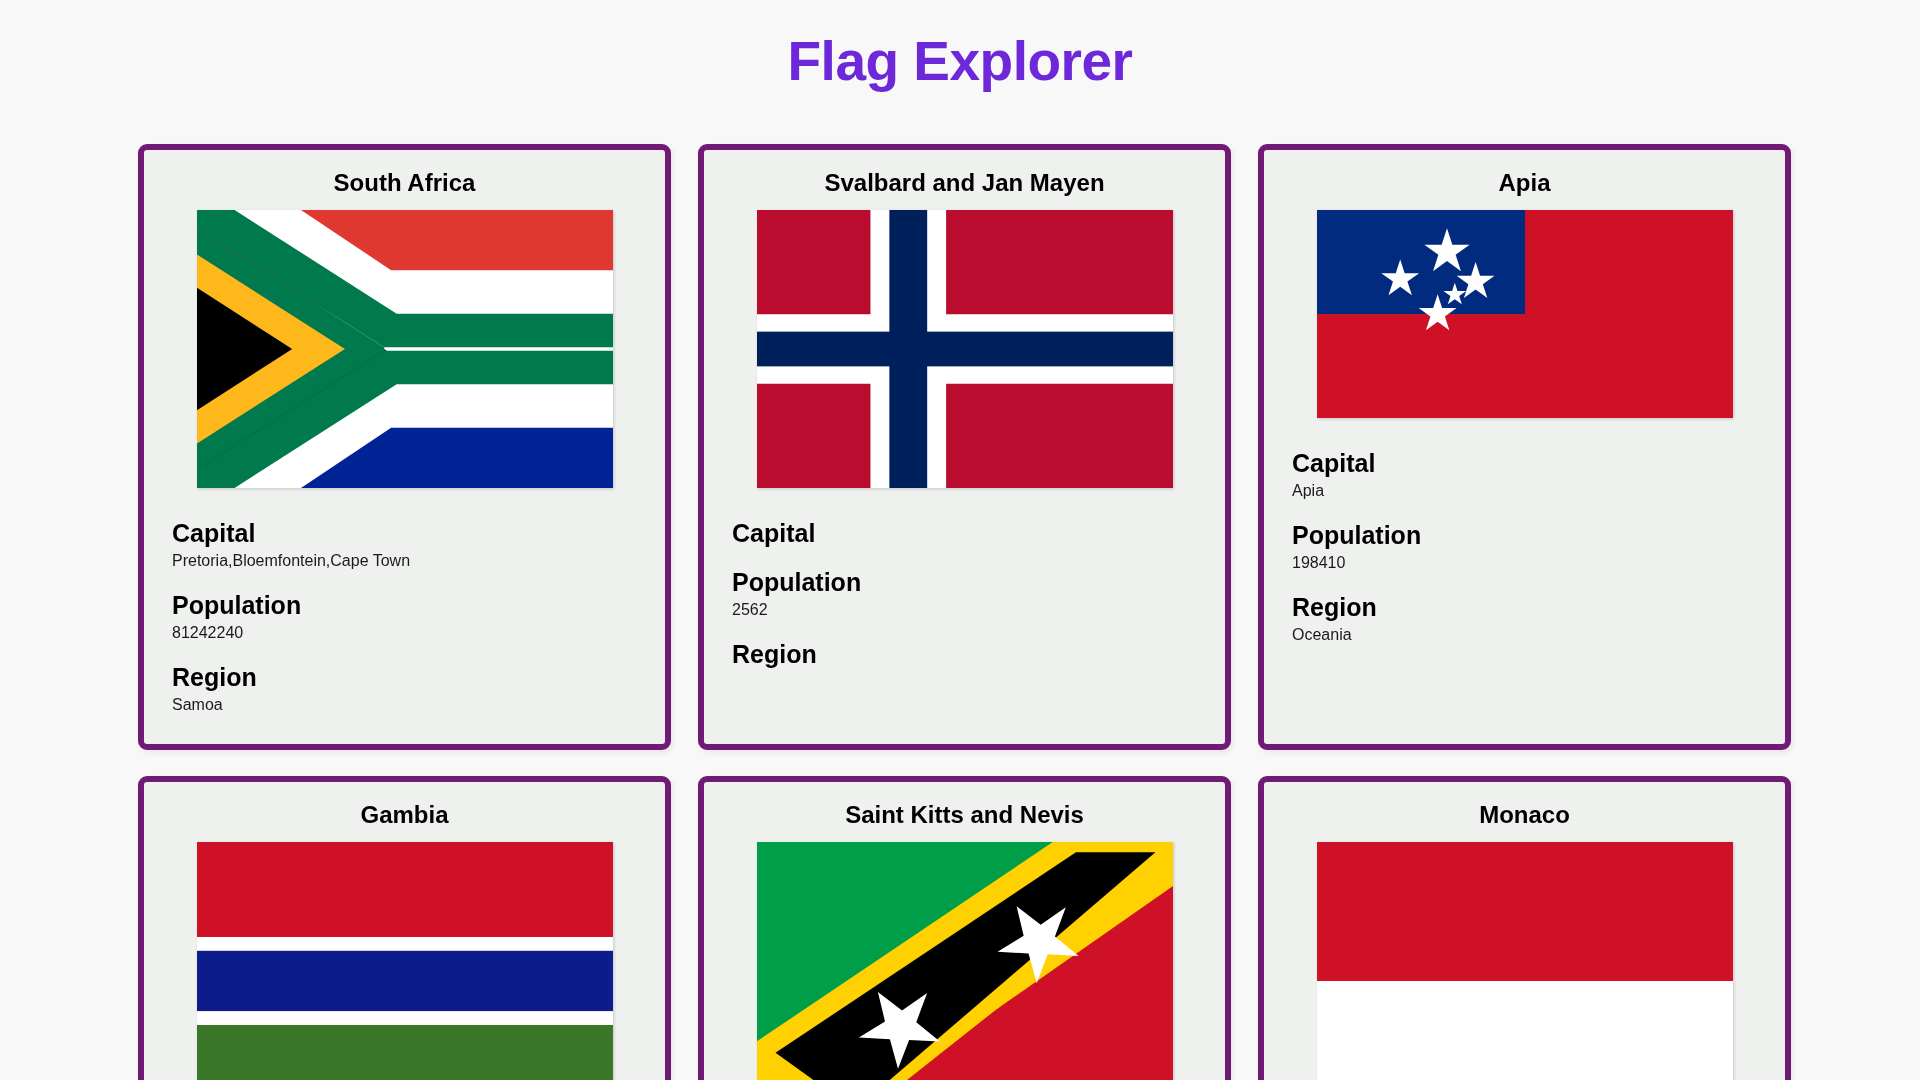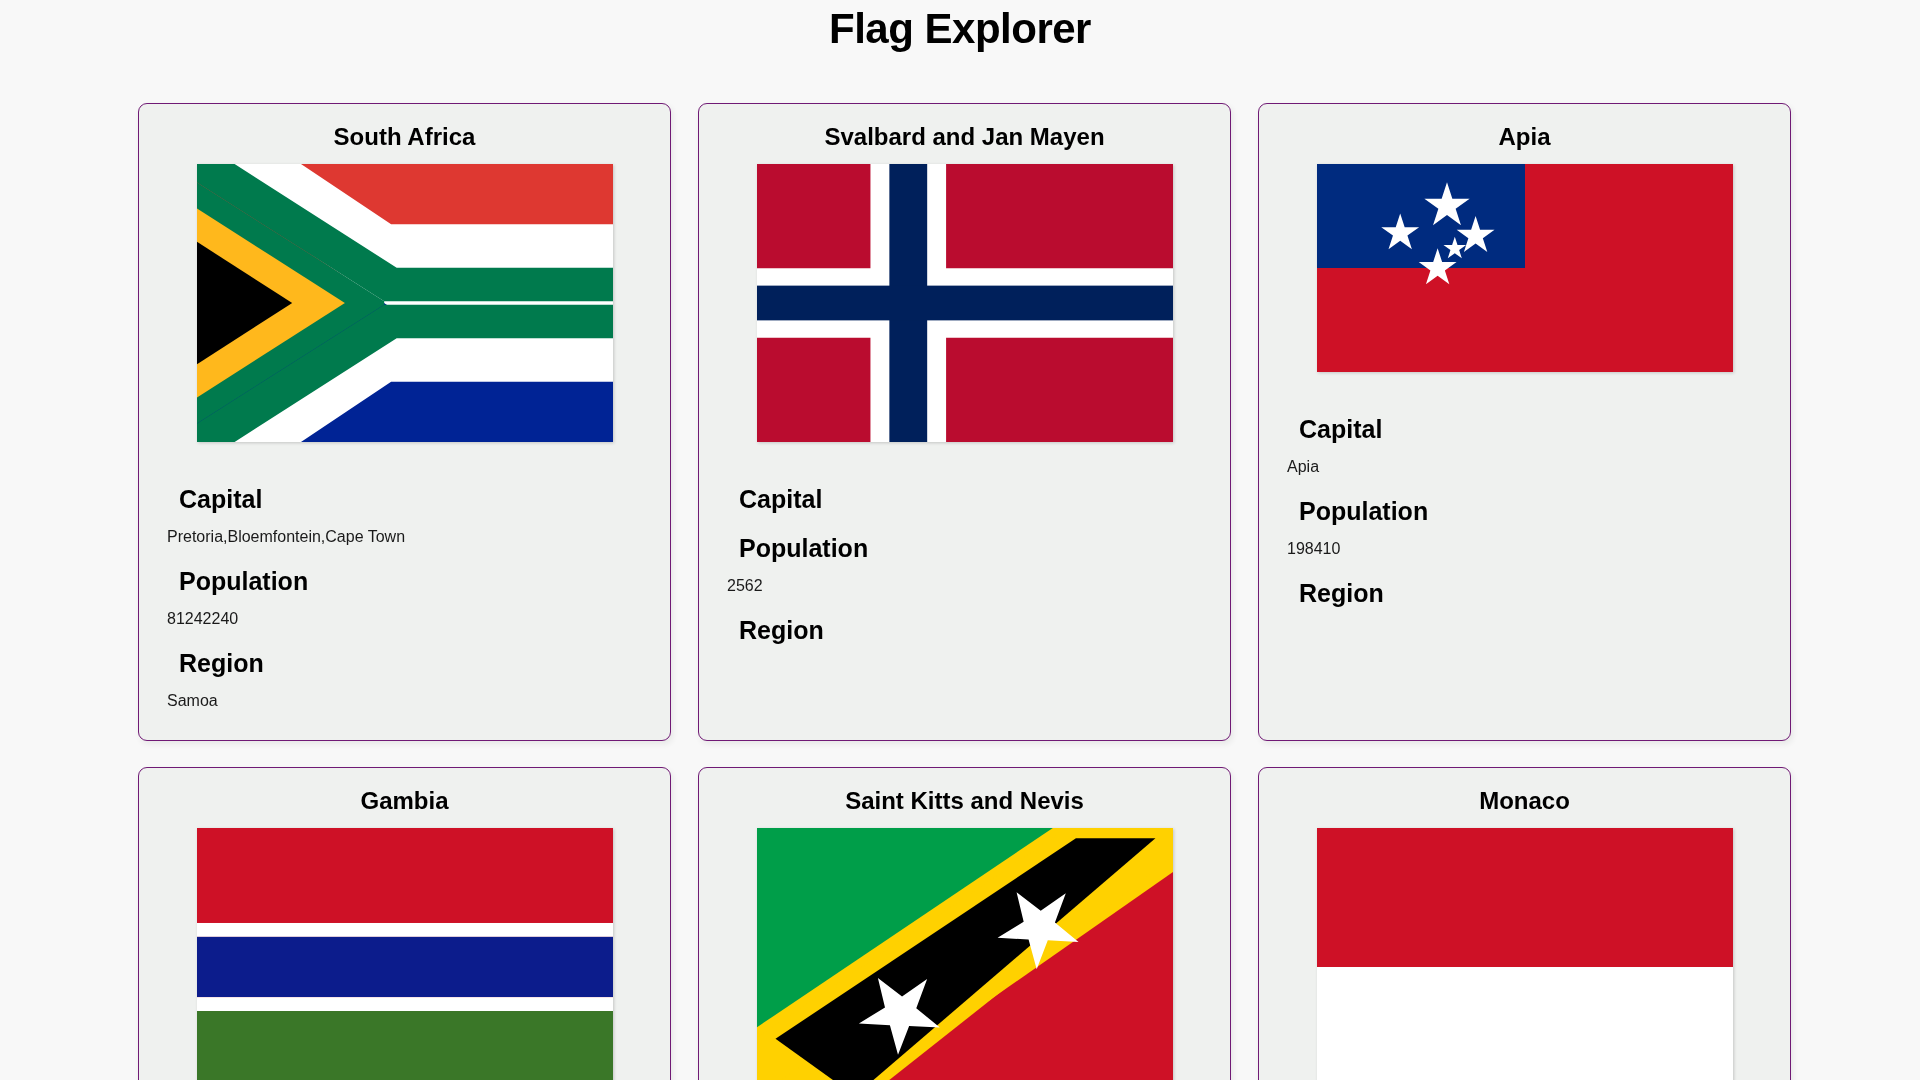--- a/index.html
+++ b/index.html
@@ -8,41 +8,41 @@
     width:1920px; height:1080px;
     background:#f8f8f8;
     font-family:"Liberation Sans", sans-serif;
     overflow:hidden;
     color:#000;
   }
   .page { width:1920px; }
 
   .page-title {
     text-align:center;
-    font-size:42px;
+    font-size:55px;
     font-weight:bold;
     letter-spacing:-0.5px;
     margin:0;
-    padding:2px 0 0 0;
+    padding:26px 0 0 0;
     line-height:1.3;
-    color:#000000;
+    color:#6d28d9;
   }
 
   .grid {
     display:grid;
     grid-template-columns: repeat(3, 533px);
     column-gap:27px;
     row-gap:26px;
     padding:0 138px;
     margin-top:46px;
   }
 
   .card {
     background:#eff1ef;
-    border:1px solid #701a75;
+    border:6px solid #701a75;
     border-radius:9px;
     box-shadow:2px 3px 6px rgba(0,0,0,0.07);
     padding:18px 28px 28px 28px;
     display:flex;
     flex-direction:column;
   }
 
   .card-title {
     text-align:center;
     font-size:24px;
@@ -68,21 +68,21 @@
   .flag.short { height:208px; }
 
   .fields { margin-top:30px; }
   .field { margin-bottom:18px; }
   .field:last-child { margin-bottom:0; }
   .field-label {
     font-size:25px;
     font-weight:bold;
     line-height:1.25;
     color:#000;
-    margin:12px;
+    margin:0;
   }
   .field-value {
     font-size:16px;
     line-height:1.3;
     color:#1a1a1a;
     margin:2px 0 0 0;
   }
 </style>
 </head>
 <body>
@@ -169,20 +169,21 @@
         <div class="field">
           <div class="field-label">Capital</div>
           <div class="field-value">Apia</div>
         </div>
         <div class="field">
           <div class="field-label">Population</div>
           <div class="field-value">198410</div>
         </div>
         <div class="field">
           <div class="field-label">Region</div>
+          <div class="field-value">Oceania</div>
         </div>
       </div>
     </div>
 
     <div class="card">
       <div class="card-title">Gambia</div>
       <div class="flag-wrap">
         <svg class="flag" viewBox="0 0 900 600" preserveAspectRatio="none">
           <rect width="900" height="600" fill="#ce1126"></rect>
           <rect y="205" width="900" height="30" fill="#ffffff"></rect>

